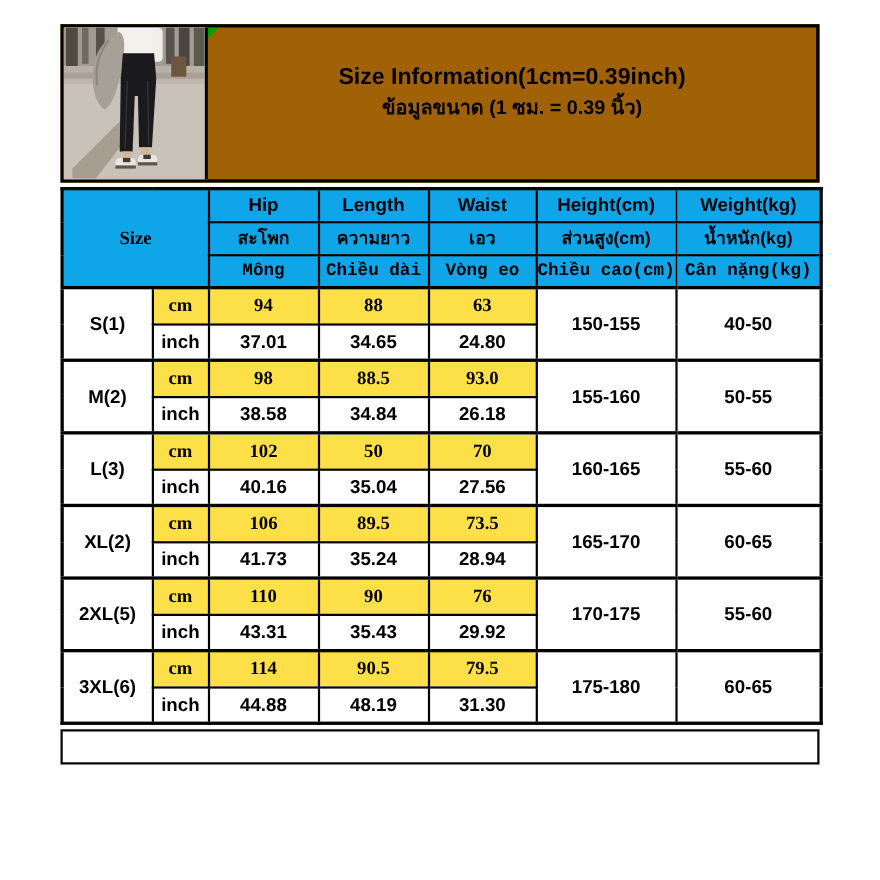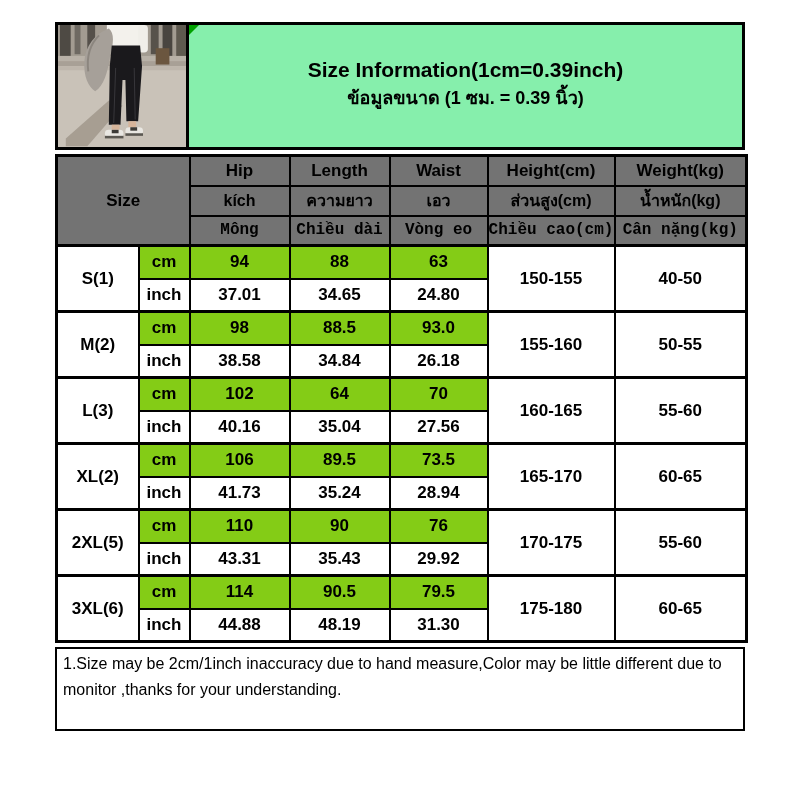--- a/index.html
+++ b/index.html
@@ -1,43 +1,43 @@
 <!DOCTYPE html>
 <html><head>
 <meta charset="utf-8">
 <style>
   * { box-sizing: border-box; margin: 0; padding: 0; }
   html, body { width: 800px; height: 800px; background: #ffffff;
     font-family: "Liberation Sans", sans-serif; color: #000; }
   .content { position: absolute; left: 55px; top: 22px; width: 690px; }
 
   
-  .topbox { display: flex; border: 3px solid #000; height: 128px; background: #86efac; justify-content: center; }
+  .topbox { display: flex; border: 3px solid #000; height: 144px; background: #a16207; justify-content: center; }
   .photo { width: 131px; flex: none; border-right: 3px solid #000; background: #cbc4bb; }
   .photo svg { display: block; width: 100%; height: 100%; }
   .titlecell { flex: 1; position: relative; text-align: center; padding-top: 30px; }
   .green-corner { position: absolute; top: 0; left: 0; width: 10px; height: 10px;
     background: #00a100; clip-path: polygon(0 0, 100% 0, 0 100%); }
   .t1, .t3 { font-size: 21px; font-weight: bold; line-height: 29px; }
   .t2 { font-size: 18px; font-weight: bold; line-height: 29px; }
 
   
   table.sizes { border-collapse: collapse; table-layout: fixed; width: 690px;
     margin-top: 4px; border: 3px solid #000; }
   table.sizes td { border: 2px solid #000; text-align: center; vertical-align: middle;
     font-weight: bold; padding: 0; overflow: hidden; font-size: 17px; background: #fff; }
-  tr.hrow td { height: 30px; background: #737373; }
+  tr.hrow td { height: 30px; background: #0ea5e9; }
   tr.throw td { font-size: 16px; }
   tr.virow td { font-size: 16px; font-family: Liberation Mono, monospace; }
-  td.sizecell { font-size: 30px; background: #dcdcdc; }
+  td.sizecell { font-size: 30px; background: #dcdcdc; font-family: Liberation Serif, serif; }
   tr.datarow td { height: 33px; }
   tr.grp td { border-top: 3px solid #000; }
   td.sn { background: #dcdcdc; font-size: 18px; }
   td.hw { background: #efefef; }
-  tr.cmrow td.u, tr.cmrow td.v { background: #84cc16; }
+  tr.cmrow td.u, tr.cmrow td.v { background: #fde047; font-family: Liberation Serif, serif; }
   td.bl3 { border-left: 3px solid #000; }
 
   
   .attention { margin-top: 4px; border: 2px solid #000; padding: 2px 6px 26px 6px;
     font-size: 16px; line-height: 26px; background: #fff; }
 </style>
 </head>
 <body>
 
 <div class="content">
@@ -97,21 +97,21 @@
     <tbody>
       <tr class="hrow">
         <td class="sizecell" colspan="2" rowspan="3">Size</td>
         <td class="bl3">Hip</td>
         <td>Length</td>
         <td>Waist</td>
         <td>Height(cm)</td>
         <td>Weight(kg)</td>
       </tr>
       <tr class="hrow throw">
-        <td class="bl3">kích</td>
+        <td class="bl3">สะโพก</td>
         <td>ความยาว</td>
         <td>เอว</td>
         <td>ส่วนสูง(cm)</td>
         <td>น้ำหนัก(kg)</td>
       </tr>
       <tr class="hrow virow">
         <td class="bl3">Mông</td>
         <td>Chiều dài</td>
         <td>Vòng eo</td>
         <td>Chiều cao(cm)</td>
@@ -147,21 +147,21 @@
         <td class="u">inch</td>
         <td class="v bl3">38.58</td>
         <td class="v">34.84</td>
         <td class="v">26.18</td>
       </tr>
 
       <tr class="datarow grp cmrow">
         <td class="sn" rowspan="2">L(3)</td>
         <td class="u">cm</td>
         <td class="v bl3">102</td>
-        <td class="v">64</td>
+        <td class="v">50</td>
         <td class="v">70</td>
         <td class="hw" rowspan="2">160-165</td>
         <td class="hw" rowspan="2">55-60</td>
       </tr>
       <tr class="datarow inrow">
         <td class="u">inch</td>
         <td class="v bl3">40.16</td>
         <td class="v">35.04</td>
         <td class="v">27.56</td>
       </tr>
@@ -210,16 +210,15 @@
       <tr class="datarow inrow">
         <td class="u">inch</td>
         <td class="v bl3">44.88</td>
         <td class="v">48.19</td>
         <td class="v">31.30</td>
       </tr>
     </tbody>
   </table>
 
   <div class="attention">
-    <div>1.Size may be 2cm/1inch inaccuracy due to hand measure,Color may be little different due to monitor ,thanks for your understanding.</div>
   </div>
 
 </div>
 
 </body></html>

